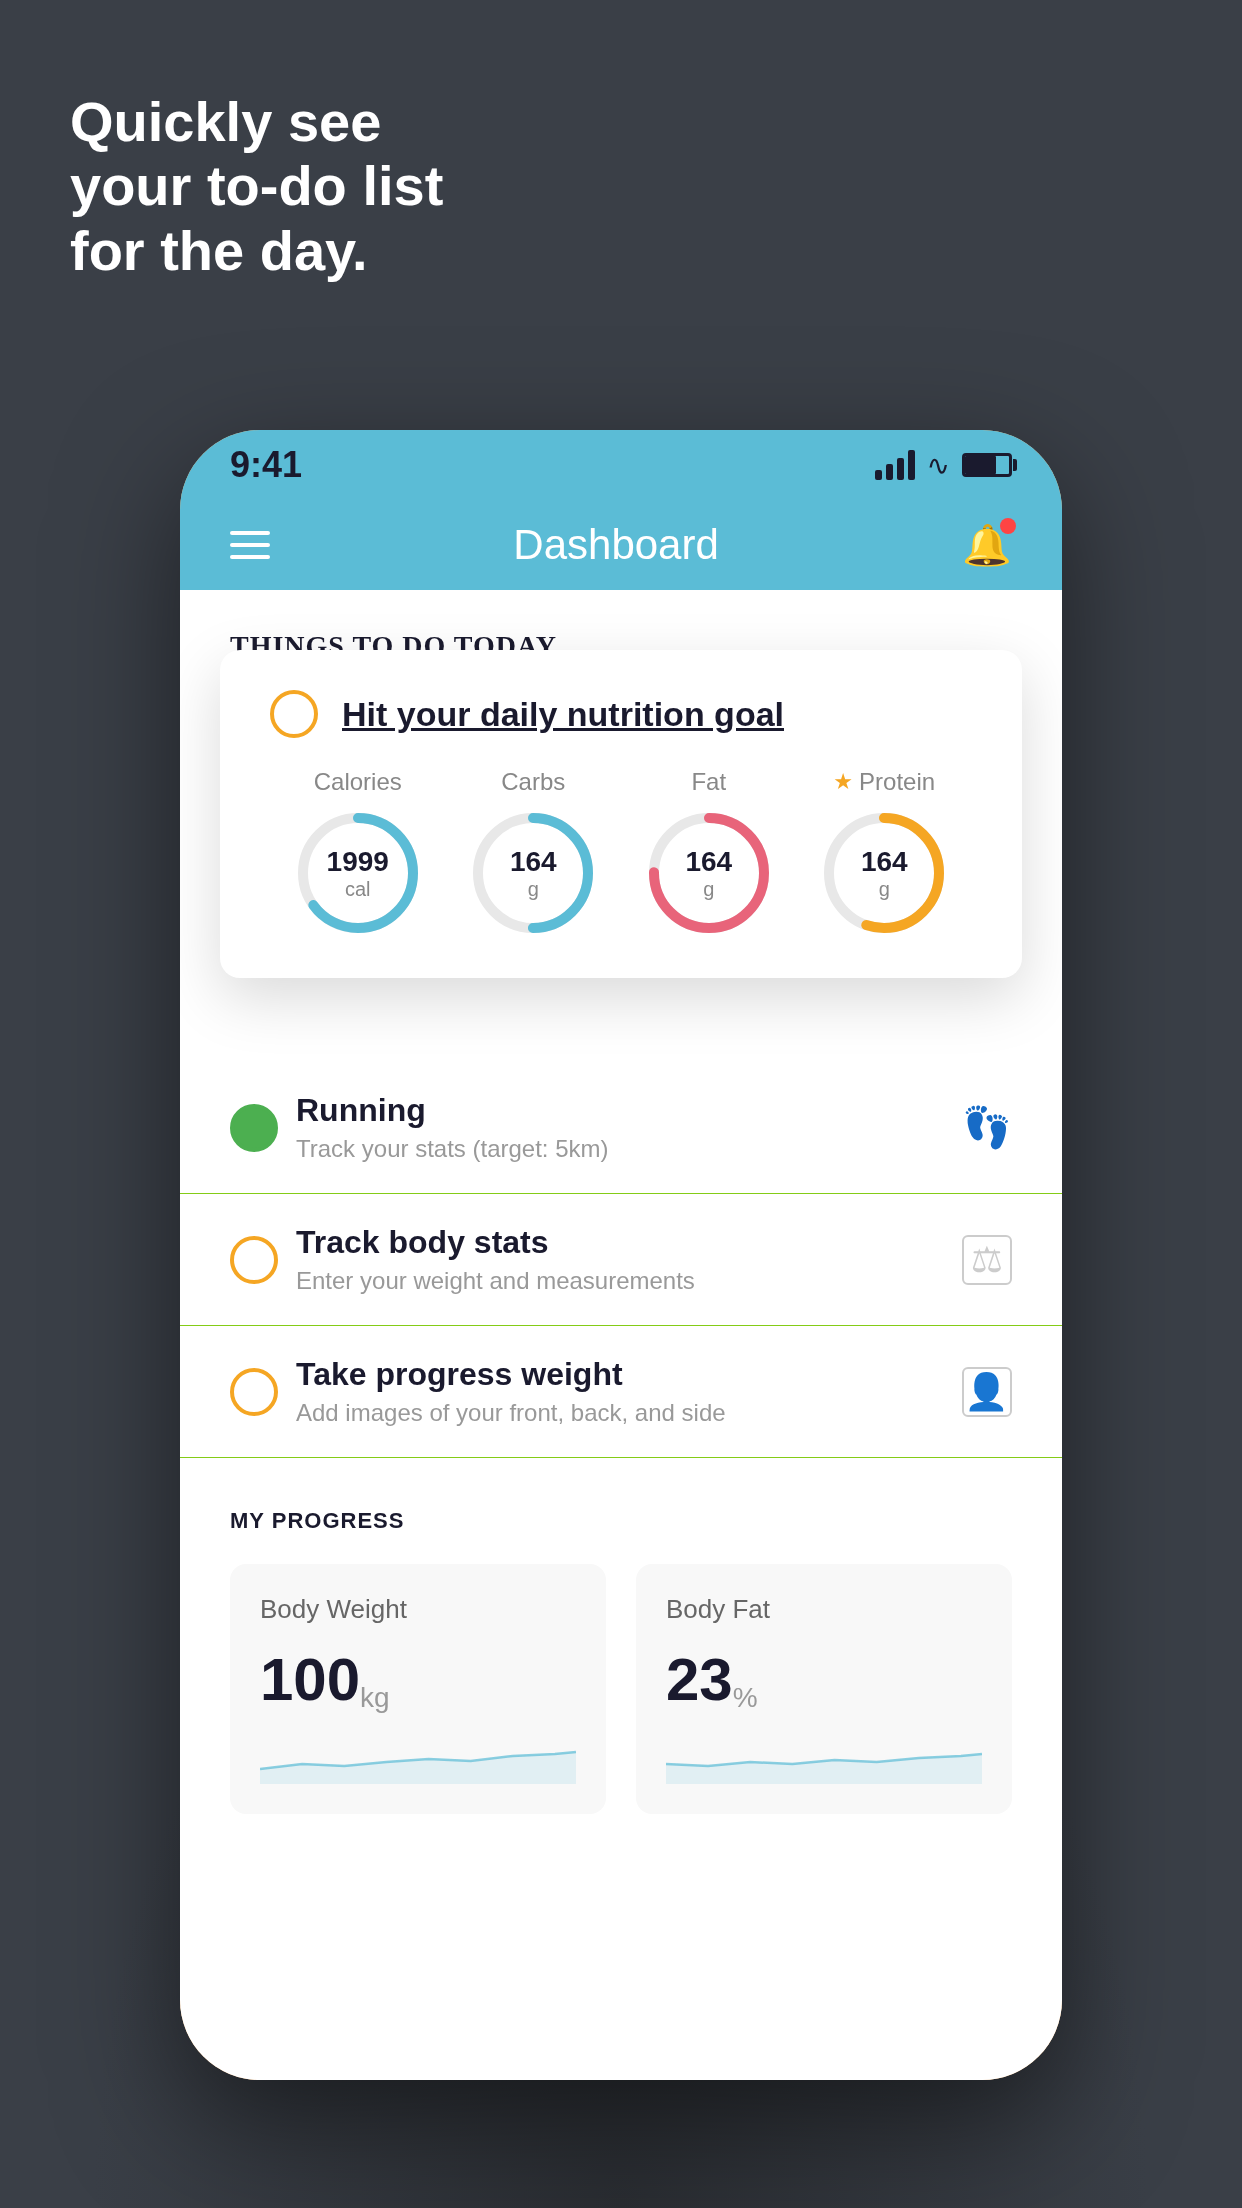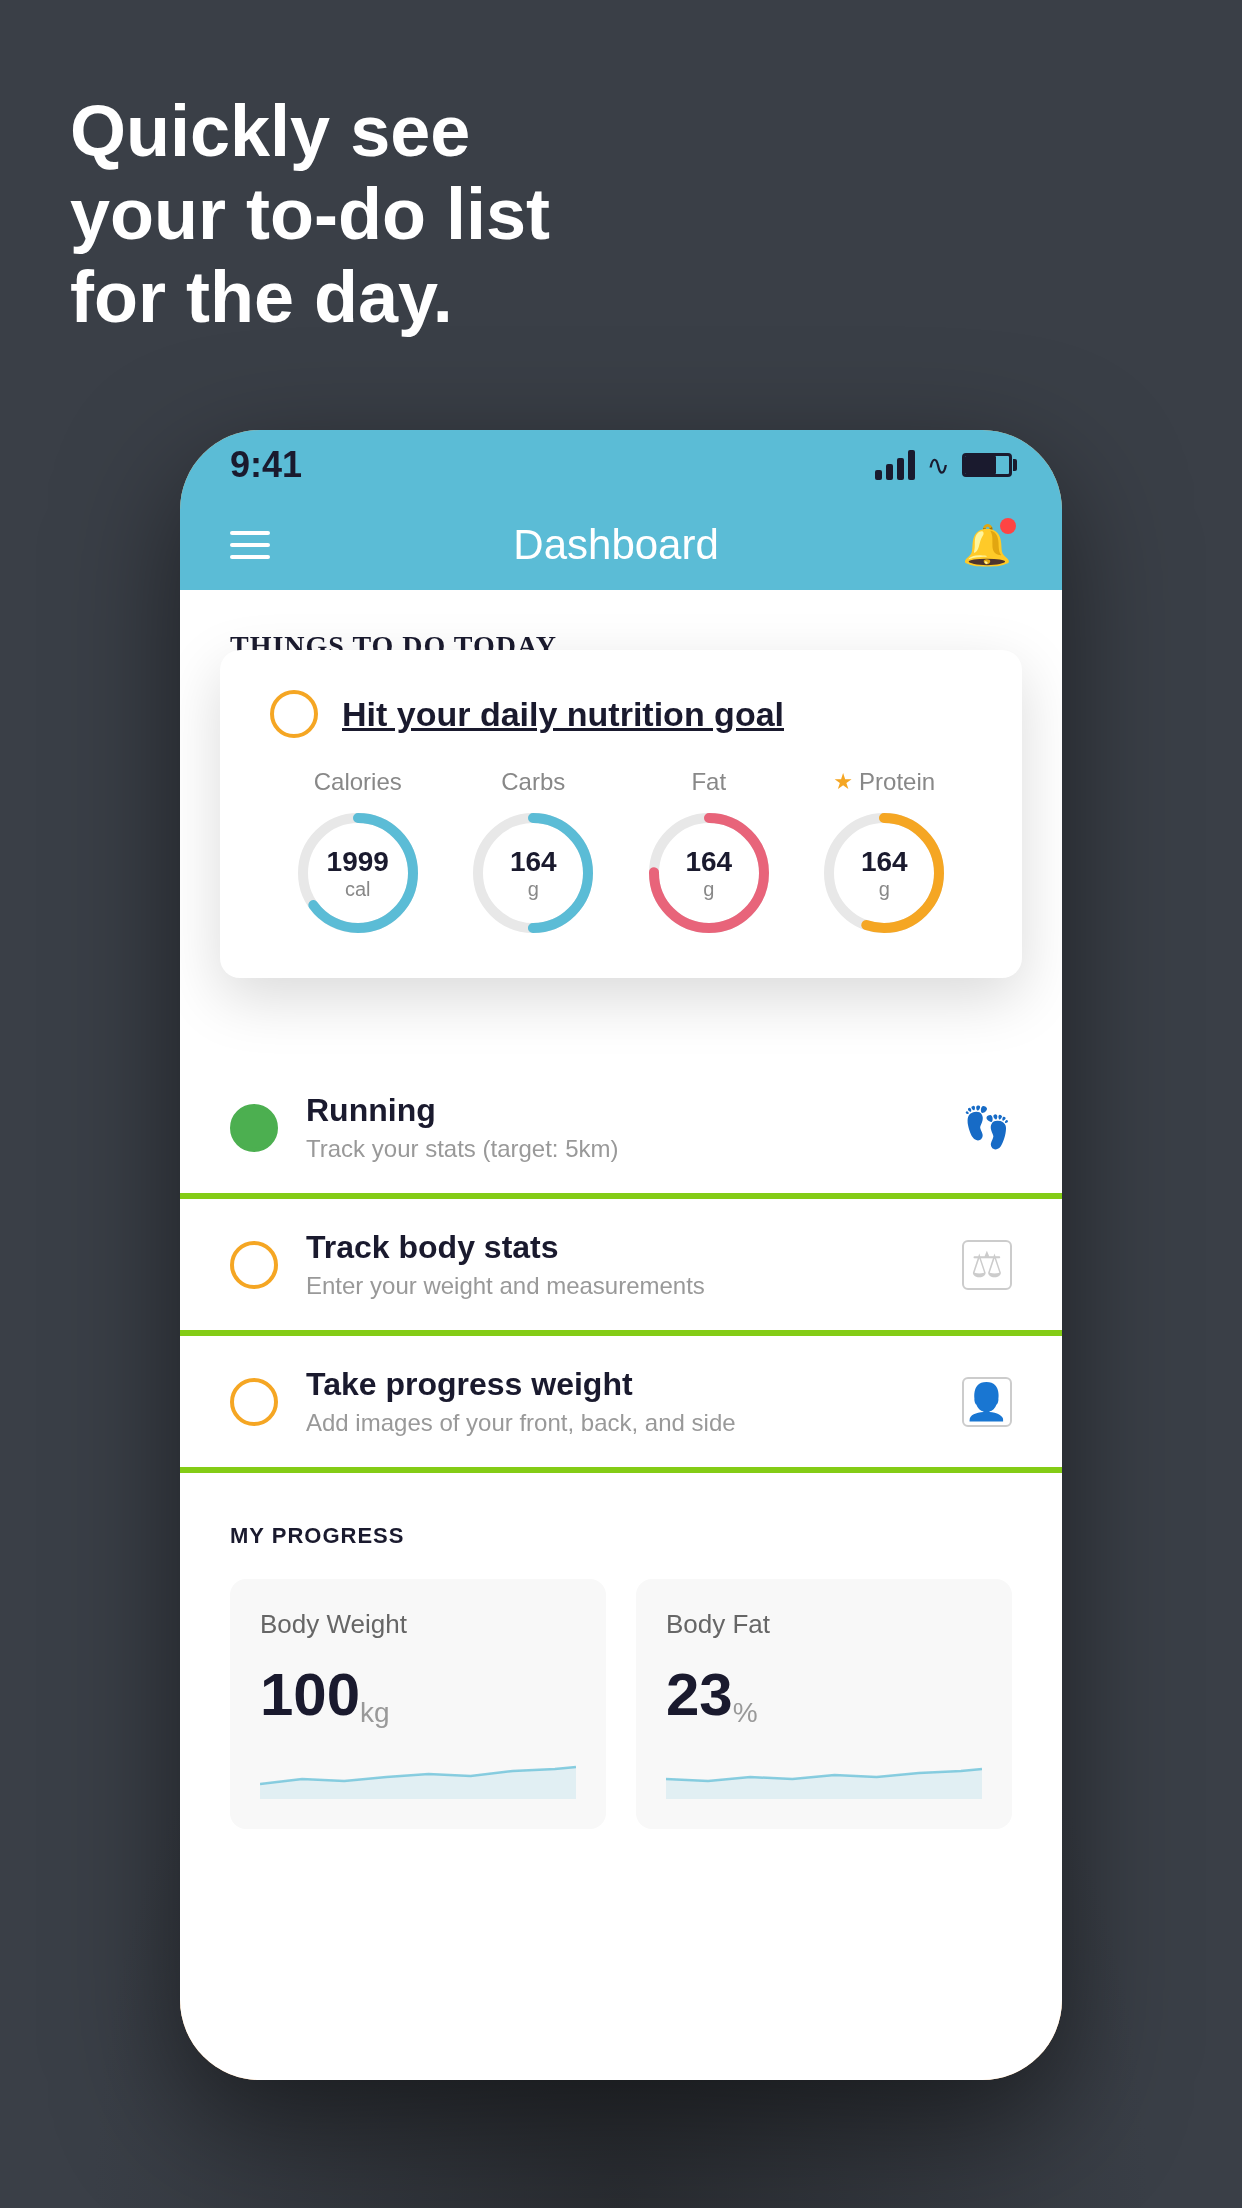--- a/index.html
+++ b/index.html
@@ -22,21 +22,21 @@
       height: 900px;
       background: radial-gradient(ellipse at center bottom, #2a2d32 0%, #3a3f47 60%);
     }
 
     
     .hero-text {
       position: absolute;
       top: 90px;
       left: 70px;
       color: #ffffff;
-      font-size: 72px;
+      font-size: 56px;
       font-weight: 800;
       line-height: 1.15;
     }
 
     
     .phone {
       position: absolute;
       top: 430px;
       left: 180px;
       width: 882px;
@@ -298,22 +298,22 @@
 
     
     .todo-list {
       margin-top: 380px;
     }
 
     .todo-item {
       display: flex;
       align-items: center;
       padding: 30px 50px;
-      border-bottom: 6px solid #84cc16;
-      gap: 28px;
+      border-bottom: 1px solid #84cc16;
+      gap: 18px;
     }
 
     .todo-content {
       flex: 1;
     }
 
     .todo-title {
       font-size: 32px;
       font-weight: 600;
       color: #1a1a2e;

